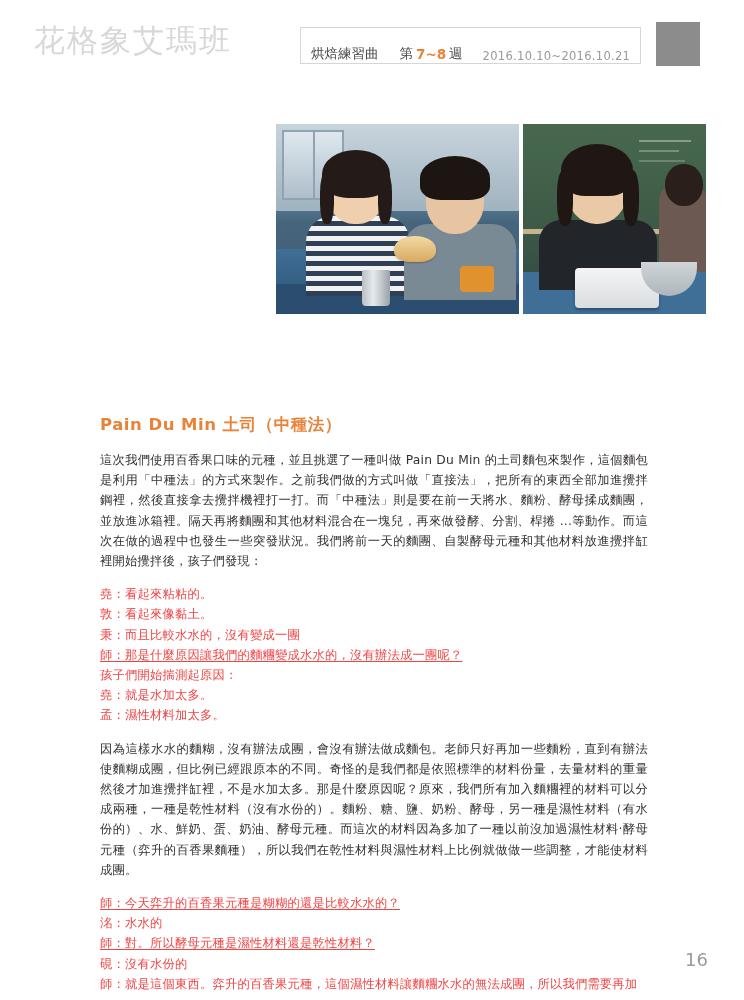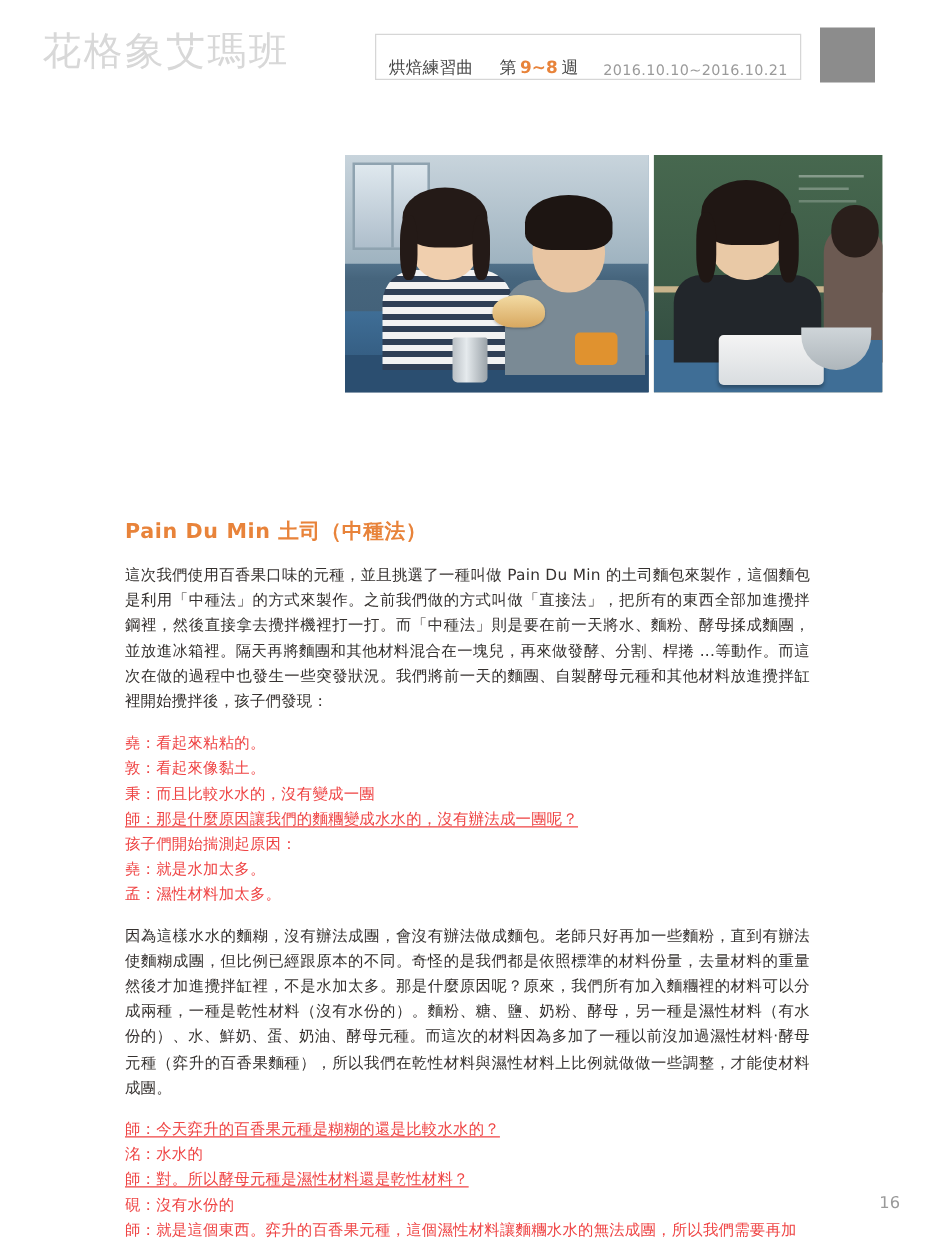--- a/index.html
+++ b/index.html
@@ -275,38 +275,38 @@
   .art-line.u {
     text-decoration: underline;
     text-underline-offset: 2px;
     font-family: Liberation Serif, serif;
   }
   .block-gap { height: 13px; }
 
   
   .page-number {
     position: absolute;
-    right: 24px;
+    right: 36px;
     bottom: 30px;
-    font-size: 13px;
+    font-size: 18px;
     color: #9a9a9a;
   }
 </style>
 </head>
 <body>
 
 <div class="header">
   <div class="header-title">花格象艾瑪班</div>
 
   <div class="header-bar">
     <div class="hb-cell">烘焙練習曲</div>
     <div class="hb-sep"></div>
     <div class="hb-cell hb-week">
       <span>第</span>
-      <span class="num">9~8</span>
+      <span class="num">7~8</span>
       <span>週</span>
     </div>
     <div class="hb-cell hb-date">2016.10.10~2016.10.21</div>
   </div>
 
   <div class="header-square"></div>
 </div>
 
 <div class="photos">
 

